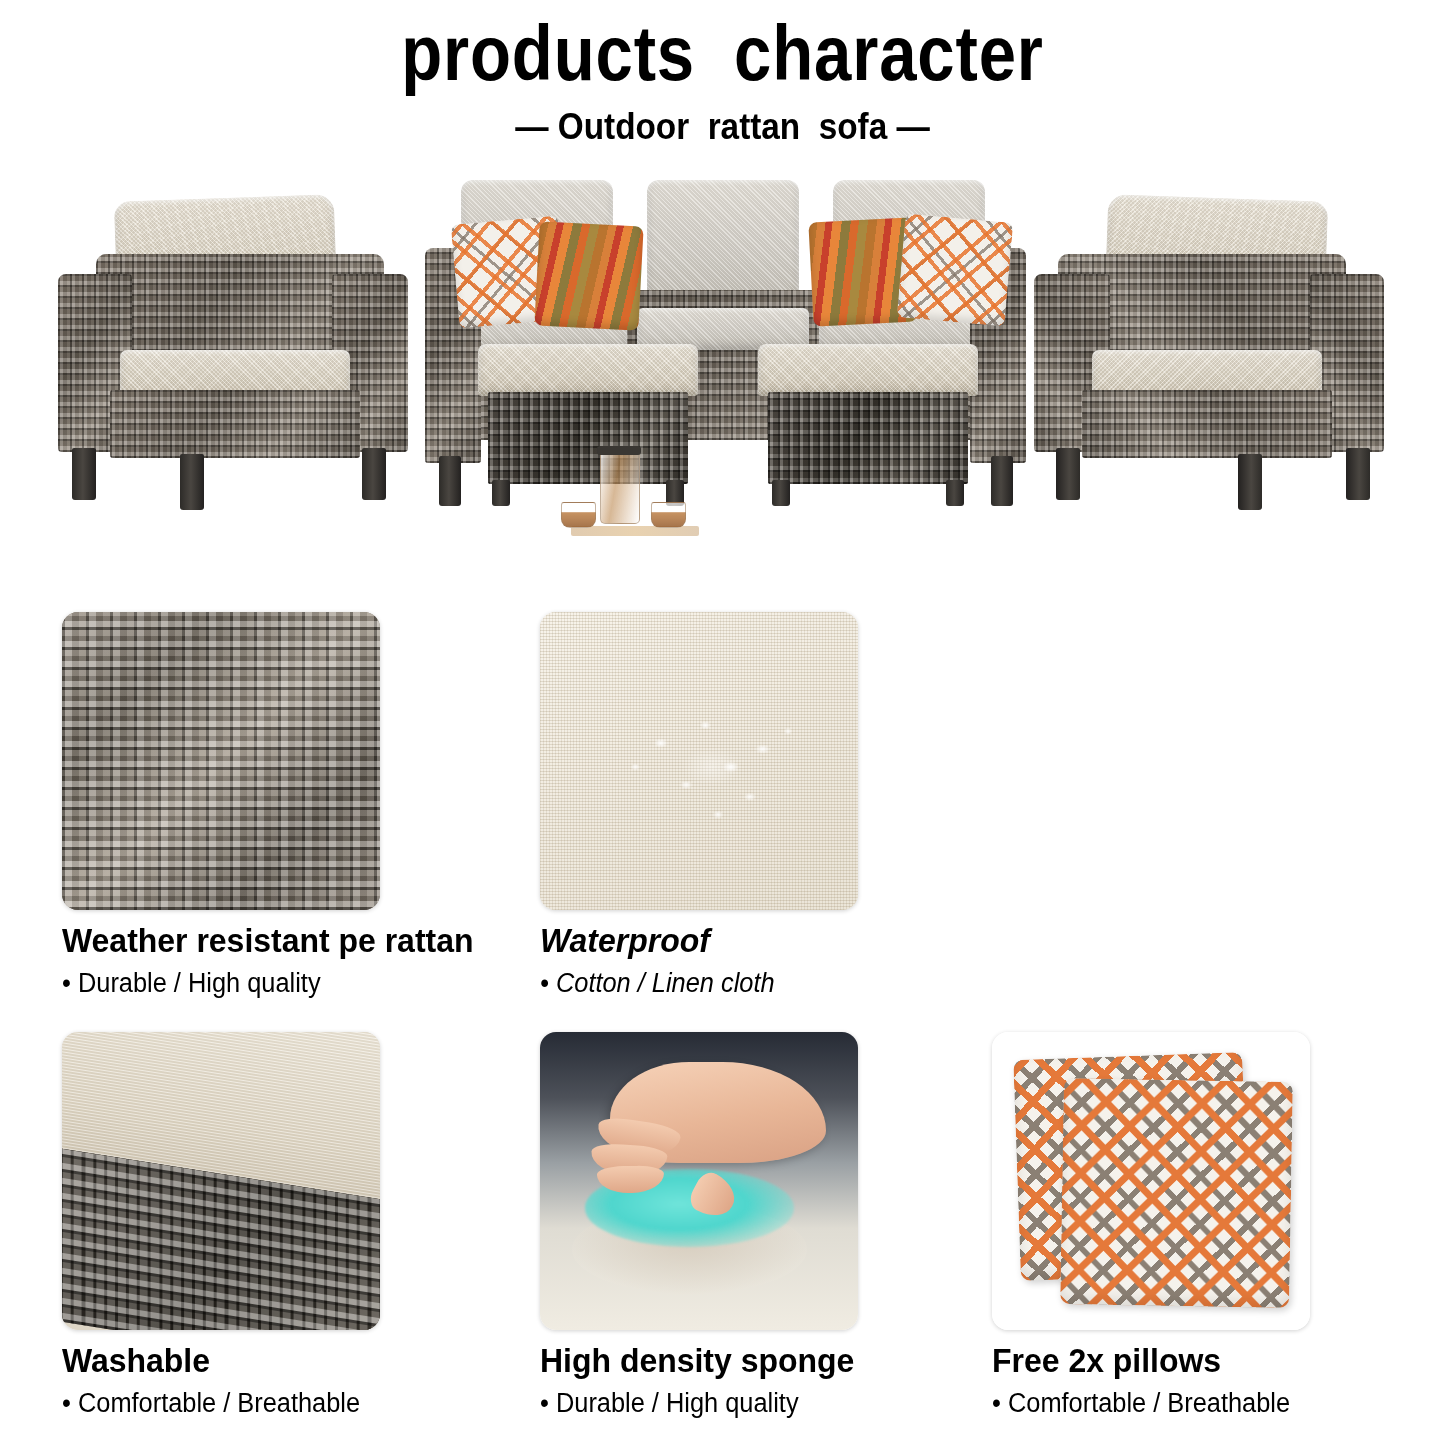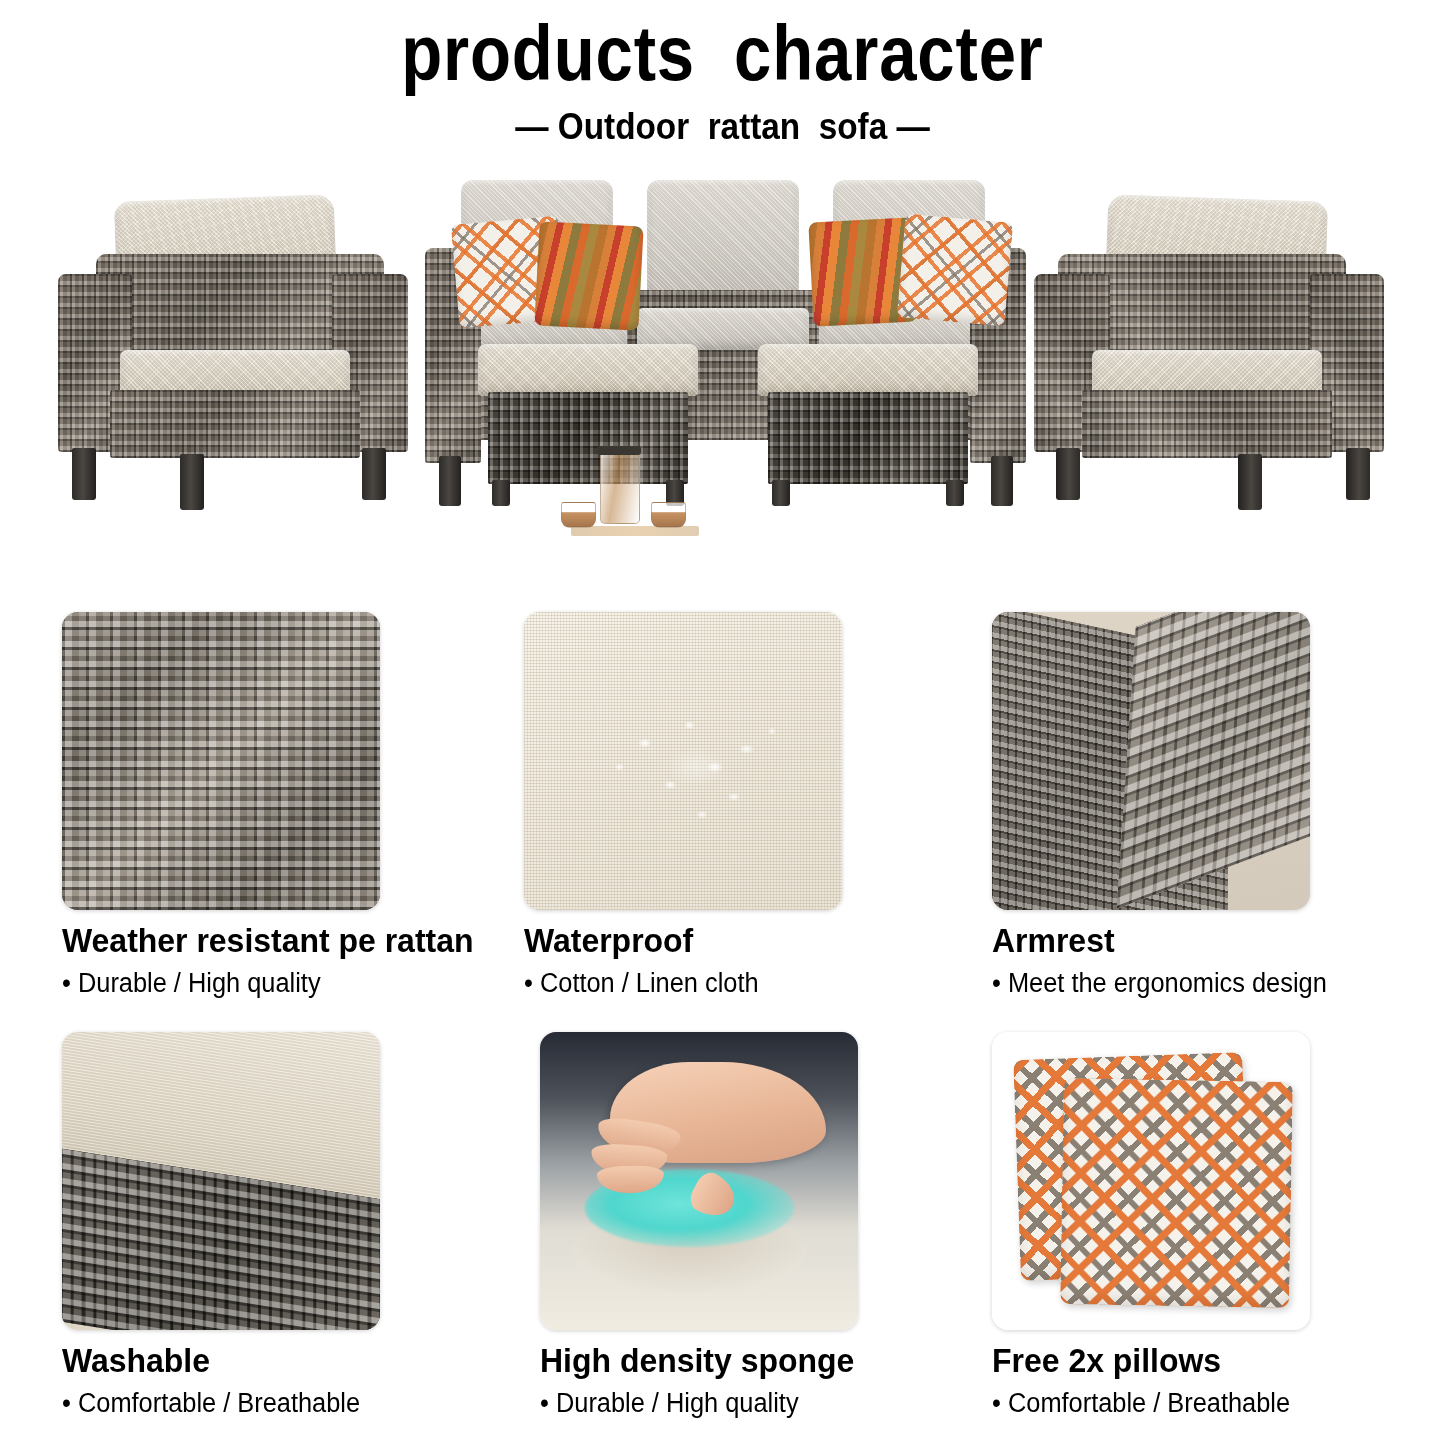--- a/index.html
+++ b/index.html
@@ -416,35 +416,28 @@
   <div class="frow">
 
     <div class="fcell" style="left:62px;">
       <div class="ftile">
         <div class="tex-rattan"></div>
       </div>
       <div class="flabel">Weather resistant pe rattan</div>
       <div class="fsub">• Durable / High quality</div>
     </div>
 
-    <div class="fcell" style="left:524px;">
+    <div class="fcell" style="left:540px;font-style:italic;">
       <div class="ftile">
         <div class="tex-linen"></div>
       </div>
       <div class="flabel">Waterproof</div>
       <div class="fsub">• Cotton  / Linen cloth</div>
     </div>
 
-    <div class="fcell" style="left:992px;">
-      <div class="ftile">
-        <div class="tex-armrest"></div>
-      </div>
-      <div class="flabel">Armrest</div>
-      <div class="fsub">• Meet the ergonomics design</div>
-    </div>
   </div>
 
   <div class="frow">
 
     <div class="fcell" style="left:62px;">
       <div class="ftile">
         <div class="tex-washable"></div>
       </div>
       <div class="flabel">Washable</div>
       <div class="fsub">• Comfortable / Breathable</div>

